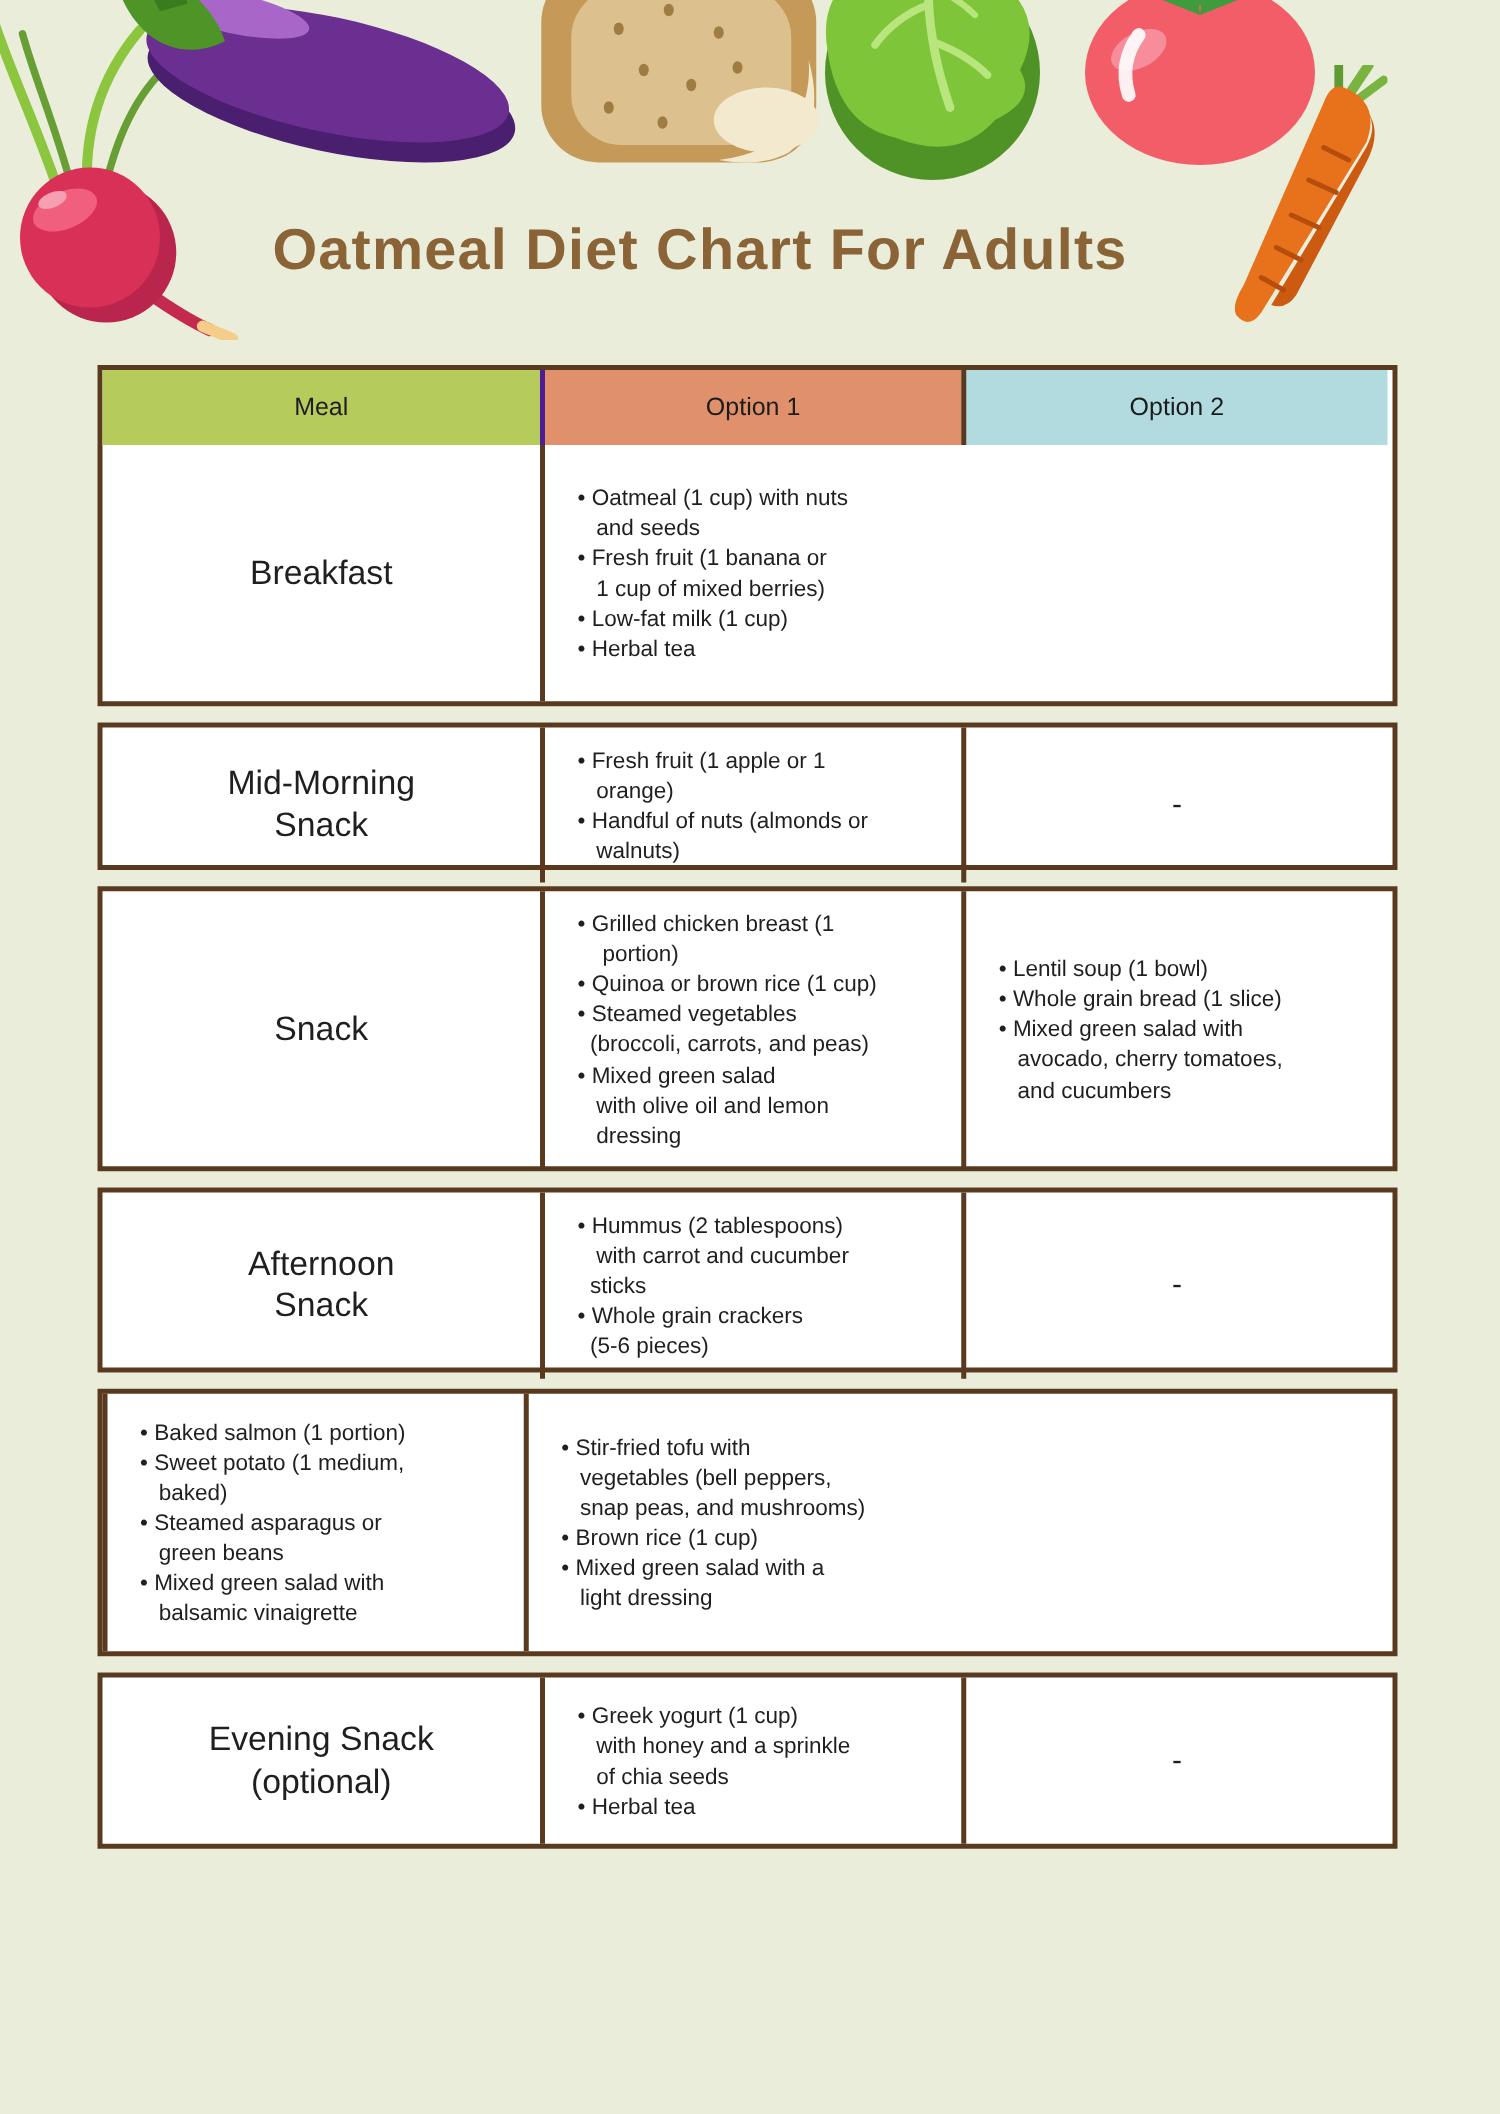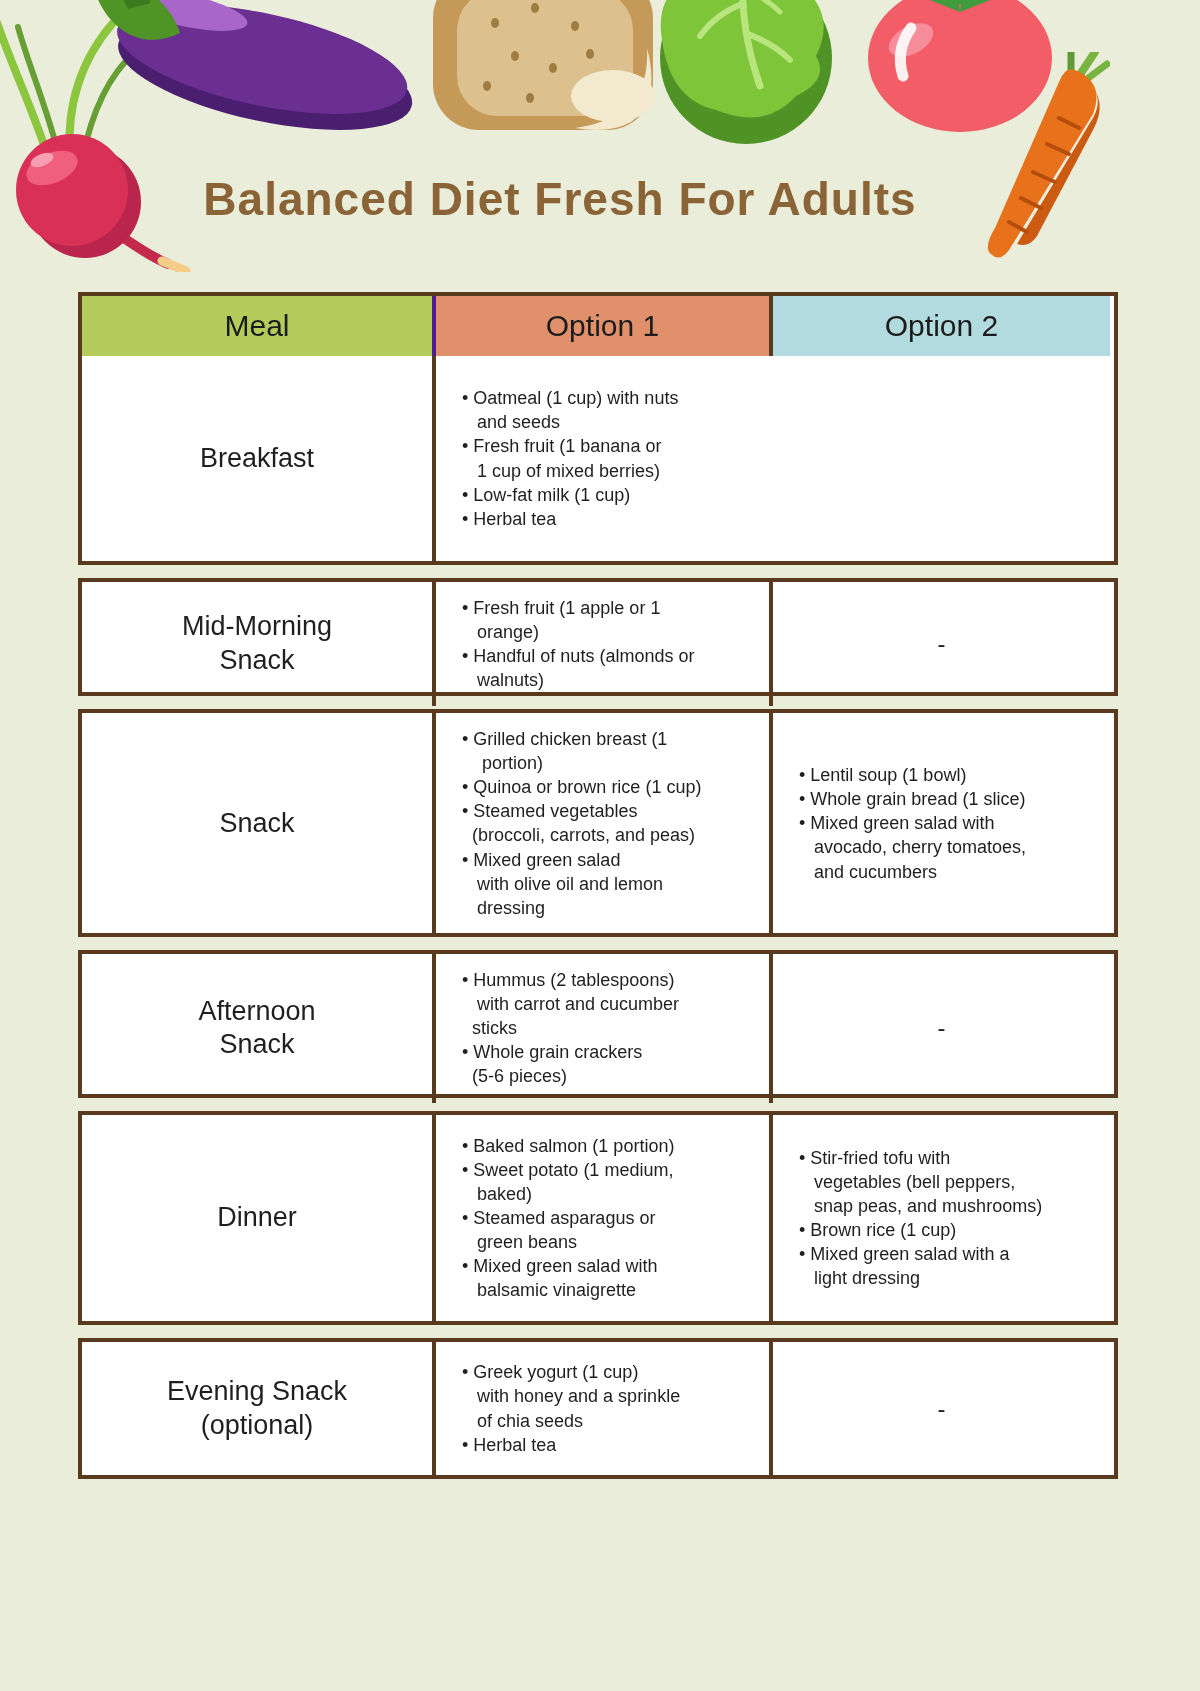--- a/index.html
+++ b/index.html
@@ -31,21 +31,21 @@
     display:flex;
     flex-direction:column;
   }
   .card + .card { margin-top:13px; }
 
   .row { display:flex; flex:1; }
 
   .header-row { height:60px; flex:none; }
   .hcell {
     display:flex; align-items:center; justify-content:center;
-    font-size:30px; color:#1c1c1c;
+    font-size:20px; color:#1c1c1c;
   }
   .hcell.c1 { width:350px; background:#b5cc5c; }
   .hcell.c2 { width:337px; background:#e0916b; border-left:4px solid #4c1d95; }
   .hcell.c3 { width:341px; background:#b2dbdf; border-left:4px solid #5a3a1e; }
 
   .cell {
     display:flex; align-items:center;
     white-space:pre-wrap;
   }
   .cell.c1 {
@@ -129,21 +129,21 @@
 
 <svg class="deco" style="left:975px; top:52px;" width="135" height="218" viewBox="0 0 135 218">
   <path d="M104 24 L 120 0" stroke="#79b440" stroke-width="8" stroke-linecap="round" fill="none"></path>
   <path d="M96 20 L 96 0" stroke="#5e9c33" stroke-width="7" stroke-linecap="round" fill="none"></path>
   <path d="M108 30 L 132 12" stroke="#79b440" stroke-width="7" stroke-linecap="round" fill="none"></path>
   <path d="M100 18 Q 130 30 118 62 L 34 198 Q 24 212 14 200 Q 10 192 20 176 L 84 30 Q 90 14 100 18 Z" fill="#e8721b"></path>
   <path d="M112 30 Q 130 44 118 66 L 42 192 Q 54 196 62 184 L 118 78 Q 134 48 112 30 Z" fill="#cc5a10"></path>
   <path d="M84 66 L 104 76 M 72 92 L 94 102 M 58 120 L 80 130 M 46 146 L 66 156 M 34 170 L 52 180" stroke="#b54e0c" stroke-width="4" stroke-linecap="round"></path>
 </svg>
 
-<div class="page-title">Balanced Diet Fresh For Adults</div>
+<div class="page-title">Oatmeal Diet Chart For Adults</div>
 
 <div class="table-wrap">
 
   <div class="card h273">
     <div class="row header-row">
       <div class="hcell c1">Meal</div>
       <div class="hcell c2">Option 1</div>
       <div class="hcell c3">Option 2</div>
     </div>
     <div class="row">
@@ -196,21 +196,20 @@
    with carrot and cucumber
   sticks
 • Whole grain crackers
   (5-6 pieces)</div></div>
       <div class="cell c3 dashcell">-</div>
     </div>
   </div>
 
   <div class="card h214">
     <div class="row">
-      <div class="cell c1">Dinner</div>
       <div class="cell c2"><div class="bullets">• Baked salmon (1 portion)
 • Sweet potato (1 medium,
    baked)
 • Steamed asparagus or
    green beans
 • Mixed green salad with
    balsamic vinaigrette</div></div>
       <div class="cell c3"><div class="bullets">• Stir-fried tofu with
    vegetables (bell peppers,
    snap peas, and mushrooms)

